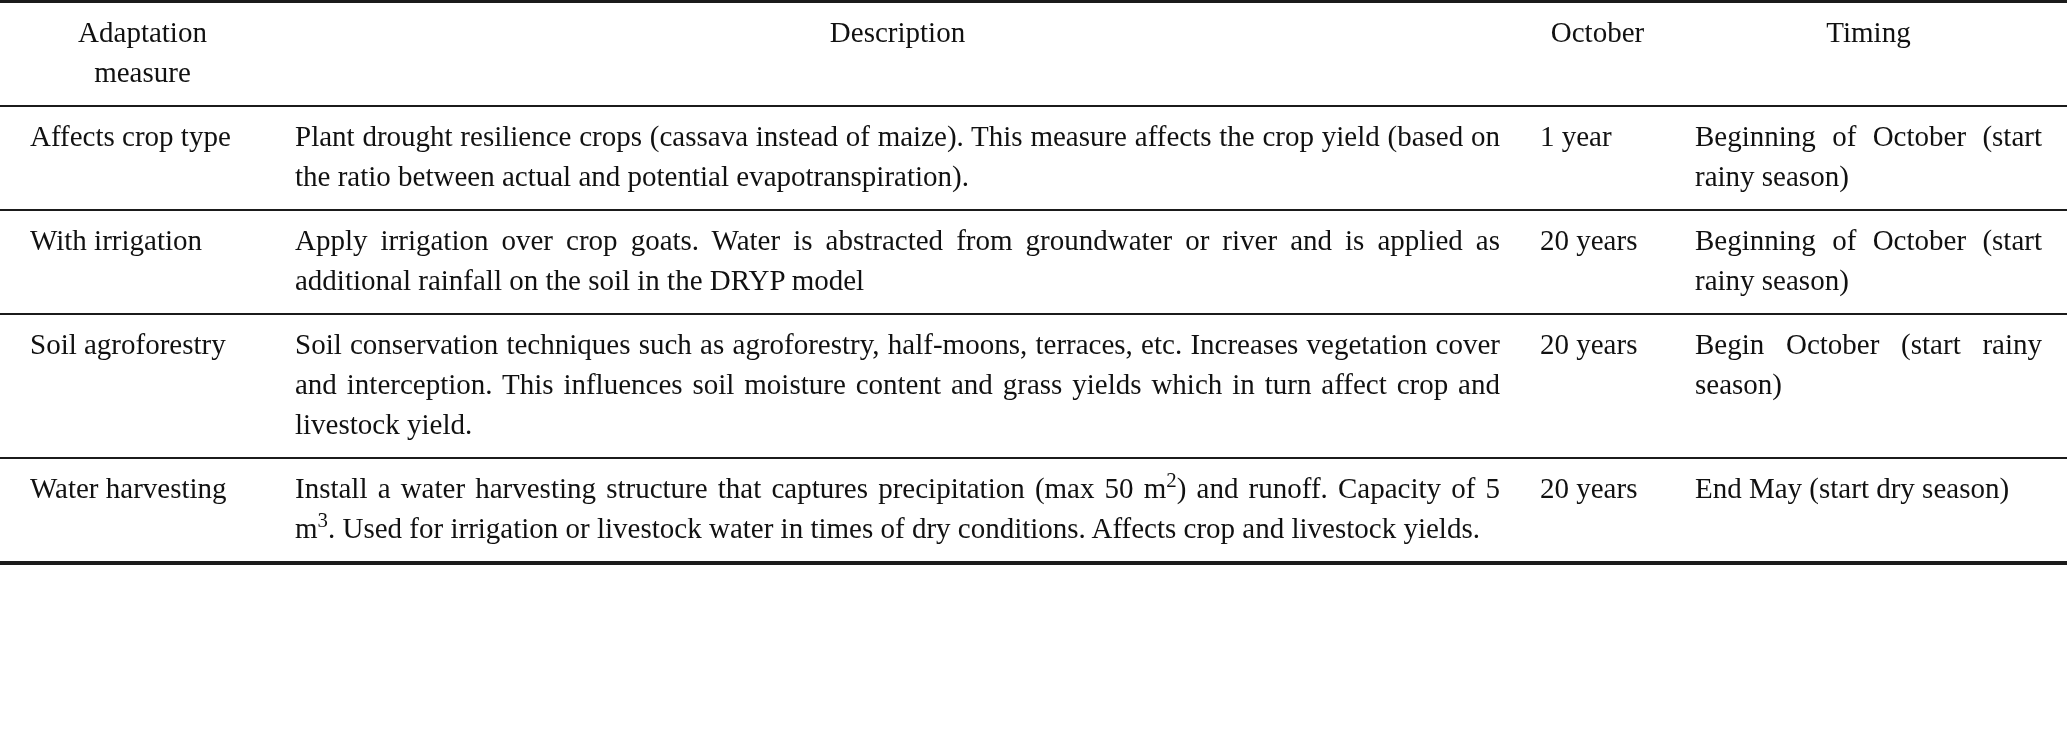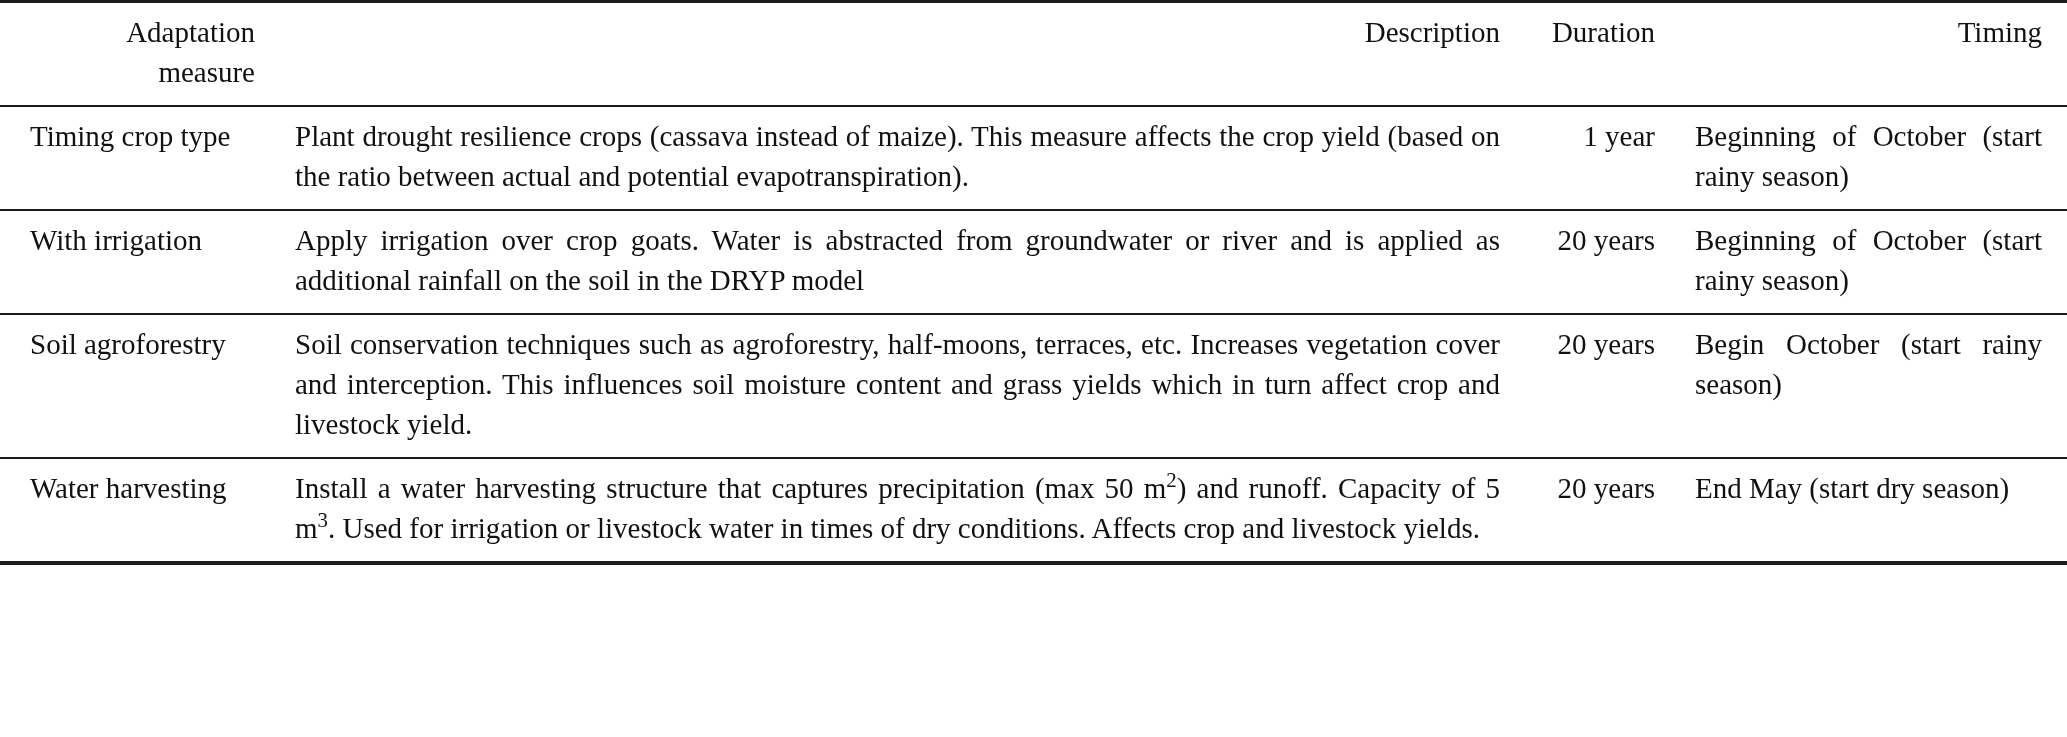--- a/index.html
+++ b/index.html
@@ -25,23 +25,22 @@
     border-top: 3px solid #1b1b1b;
   }
   col.c1 { width: 295px; }
   col.c2 { width: 1245px; }
   col.c3 { width: 155px; }
   col.c4 { width: 372px; }
   th, td {
     vertical-align: top;
     font-weight: normal;
     padding: 9px 40px 13px 0;
-    text-align: right;
   }
-  th { text-align: right; }
+  th { text-align: center; }
   th:first-child, td:first-child { padding-left: 30px; }
   th:last-child, td:last-child { padding-right: 25px; font-family: Liberation Serif, serif; }
   thead tr { border-bottom: 2px solid #1b1b1b; }
   tbody tr { border-bottom: 2px solid #1b1b1b; }
   tbody tr:last-child { border-bottom: 4px solid #1b1b1b; margin-left: 24px; }
   td.col-measure, td.col-desc, td.col-timing {
     text-align: justify;
   }
   td.col-duration { white-space: nowrap; }
   sup {
@@ -60,27 +59,27 @@
     <colgroup>
       <col class="c1">
       <col class="c2">
       <col class="c3">
       <col class="c4">
     </colgroup>
     <thead>
       <tr>
         <th>Adaptation measure</th>
         <th>Description</th>
-        <th>Duration</th>
+        <th>October</th>
         <th>Timing</th>
       </tr>
     </thead>
     <tbody>
         <tr>
-          <td class="col-measure">Timing crop type</td>
+          <td class="col-measure">Affects crop type</td>
           <td class="col-desc">Plant drought resilience crops (cassava instead of maize). This measure affects the crop yield (based on the ratio between actual and potential evapotranspiration).</td>
           <td class="col-duration">1 year</td>
           <td class="col-timing">Beginning of October (start rainy season)</td>
         </tr>
         <tr>
           <td class="col-measure">With irrigation</td>
           <td class="col-desc">Apply irrigation over crop goats. Water is abstracted from groundwater or river and is applied as additional rainfall on the soil in the DRYP model</td>
           <td class="col-duration">20 years</td>
           <td class="col-timing">Beginning of October (start rainy season)</td>
         </tr>

